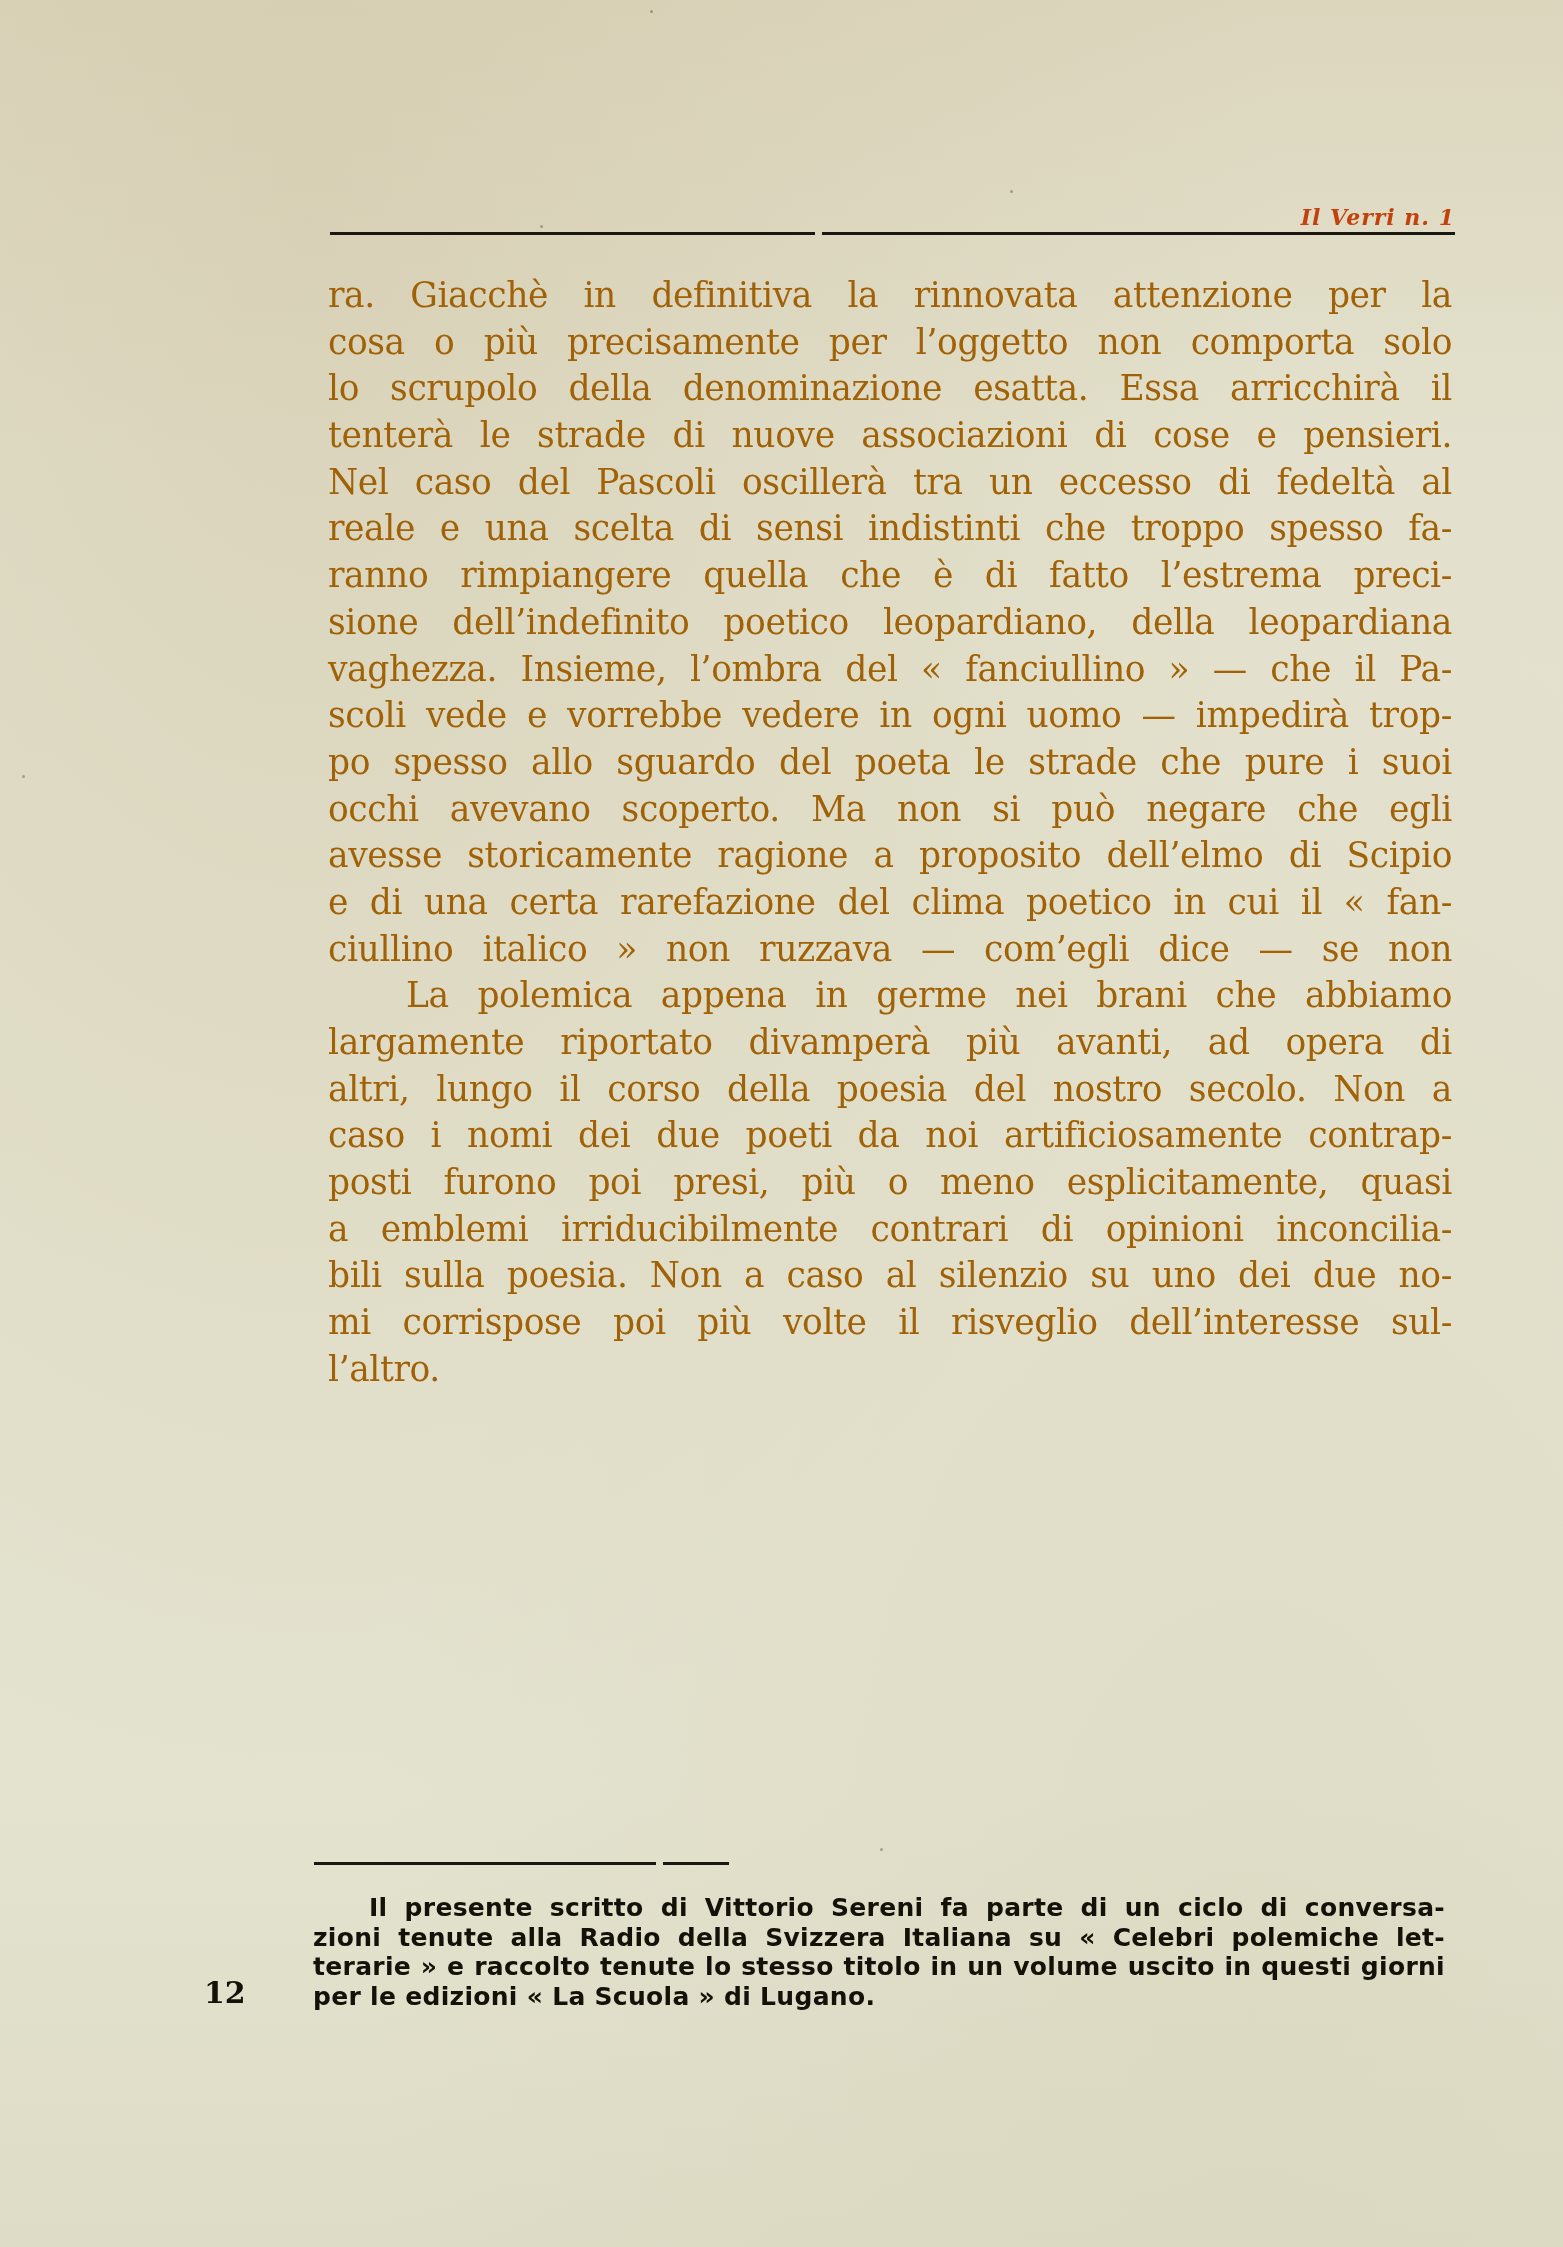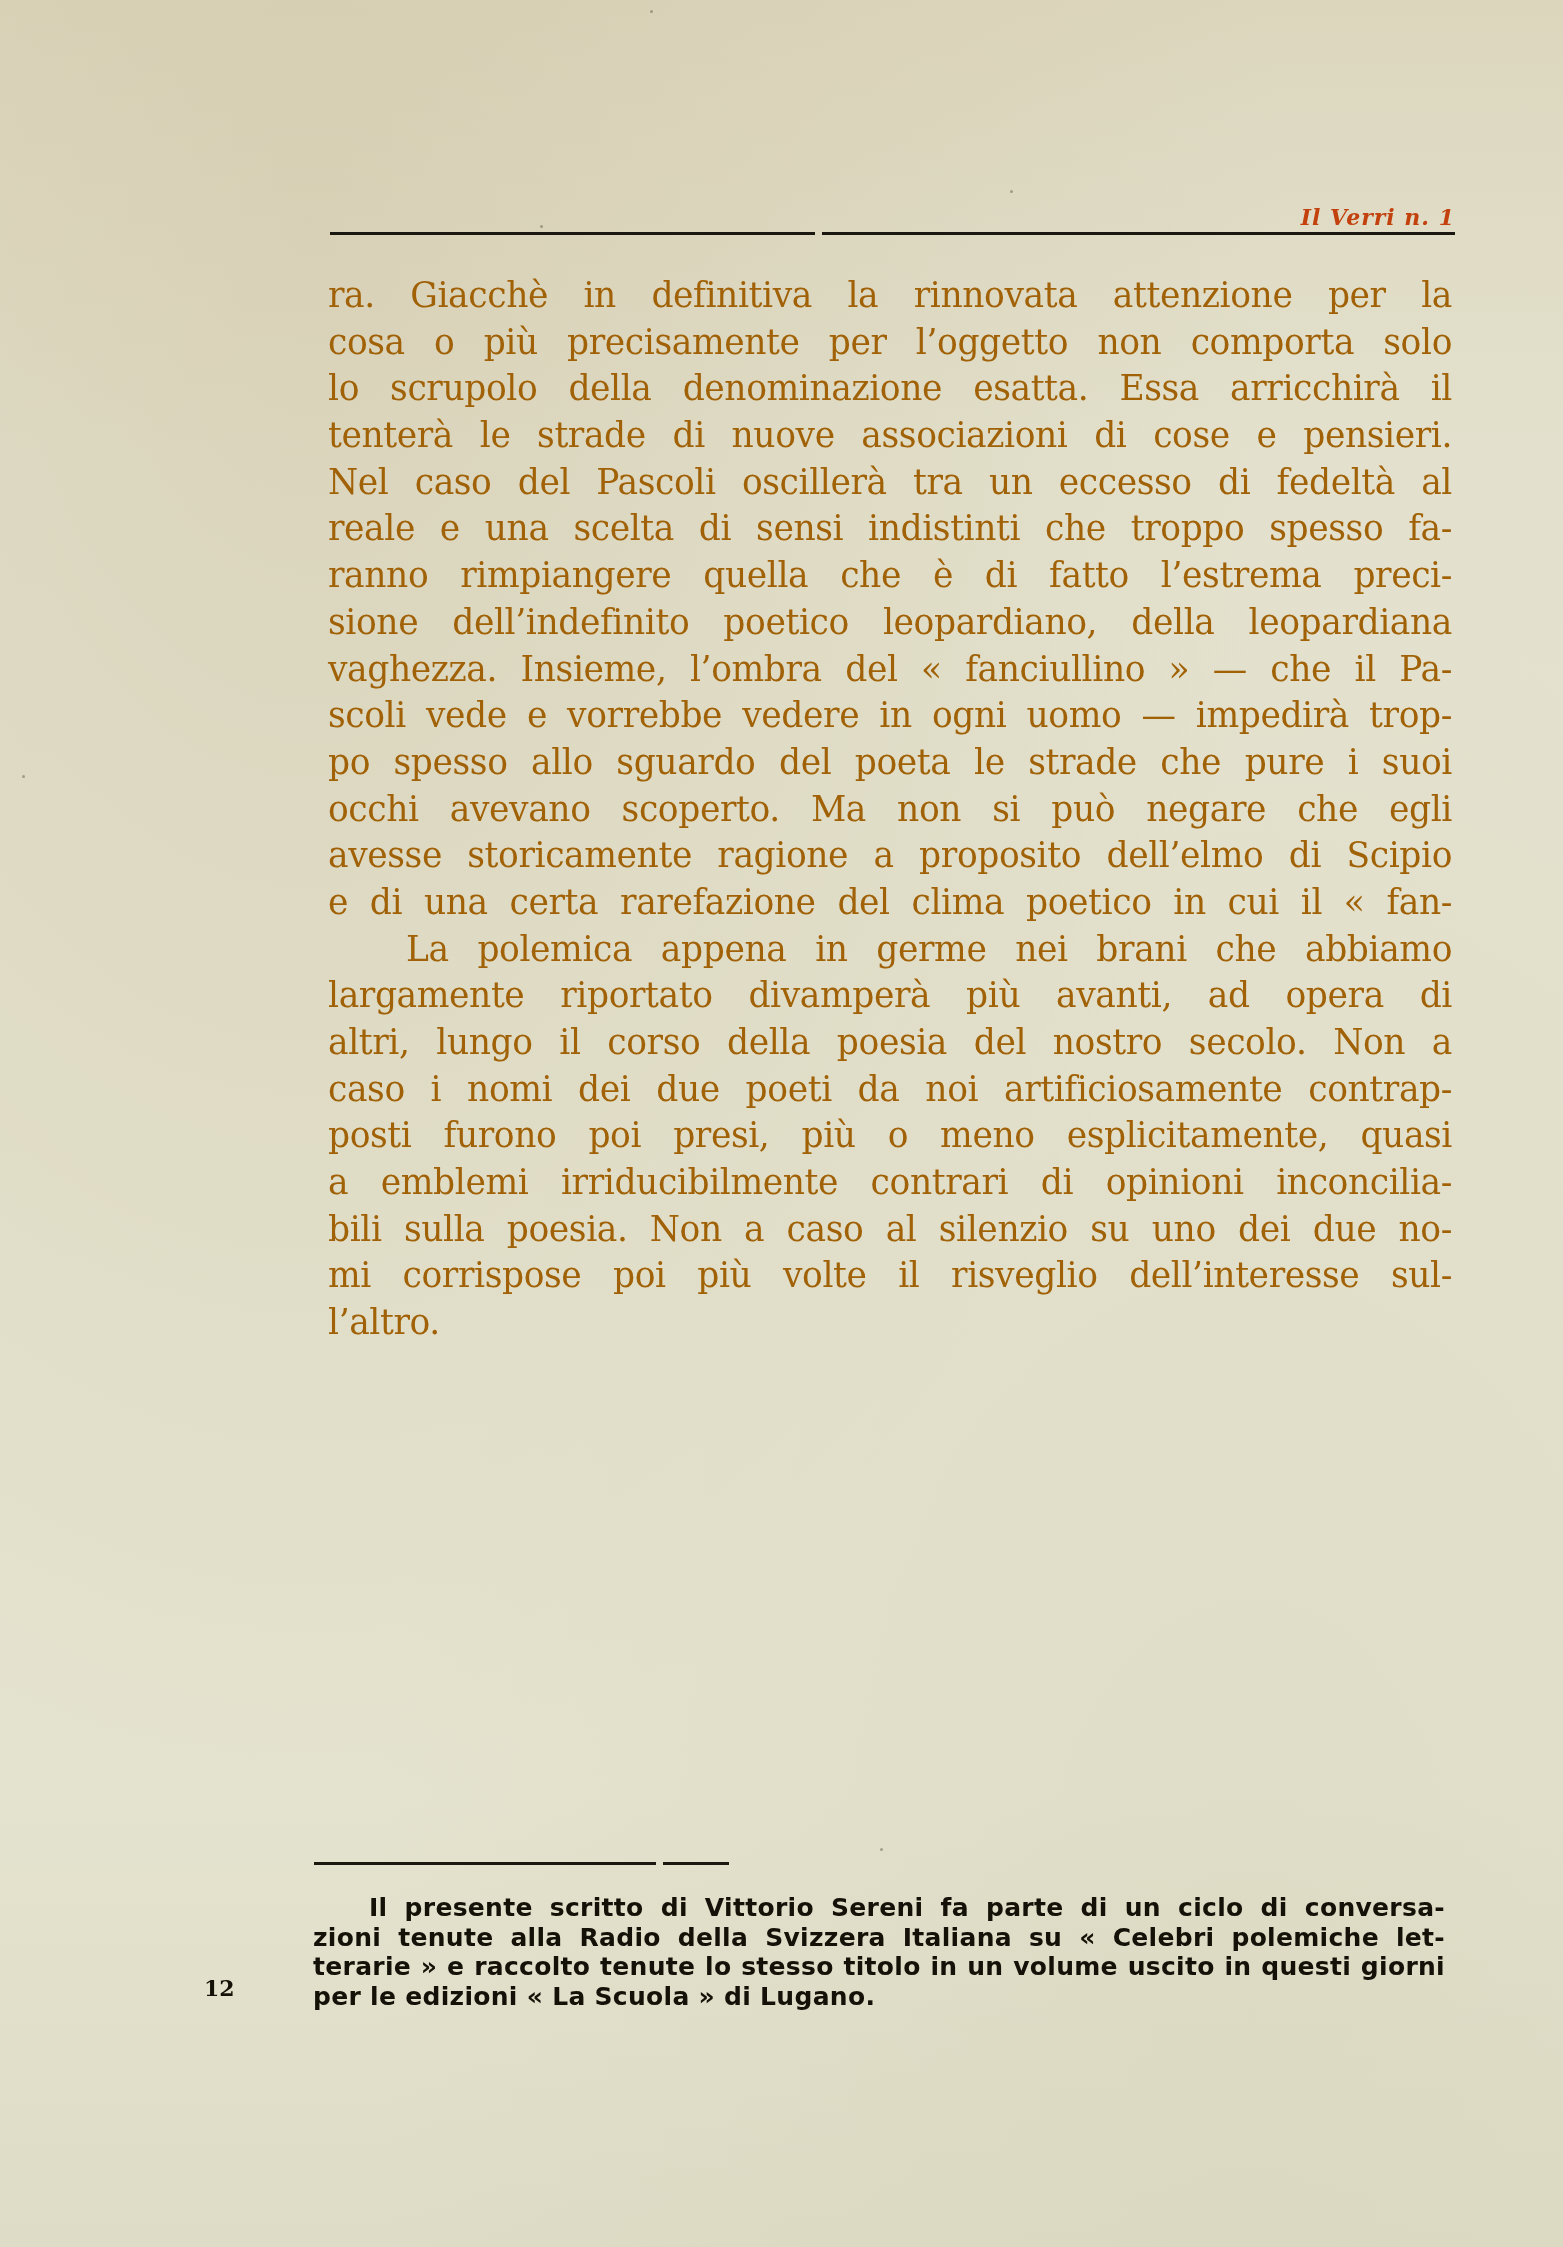--- a/index.html
+++ b/index.html
@@ -107,21 +107,21 @@
     }
     .footnote .line.indent { padding-left: 56px; }
     .footnote .line.last { text-align-last: left; }
 
     .page-number {
       position: absolute;
       left: 204px;
       top: 1975px;
       font-family: "DejaVu Serif", serif;
       font-weight: bold;
-      font-size: 22px;
+      font-size: 30px;
       color: #141208;
     }
     .speck {
       position: absolute;
       width: 3px; height: 3px;
       border-radius: 50%;
       background: rgba(90,80,60,0.45);
     }
   </style>
 </head>
@@ -143,20 +143,21 @@
     <span class="line">Nel caso del Pascoli oscillerà tra un eccesso di fedeltà al</span>
     <span class="line">reale e una scelta di sensi indistinti che troppo spesso fa-</span>
     <span class="line">ranno rimpiangere quella che è di fatto l’estrema preci-</span>
     <span class="line">sione dell’indefinito poetico leopardiano, della leopardiana</span>
     <span class="line">vaghezza. Insieme, l’ombra del « fanciullino » — che il Pa-</span>
     <span class="line">scoli vede e vorrebbe vedere in ogni uomo — impedirà trop-</span>
     <span class="line">po spesso allo sguardo del poeta le strade che pure i suoi</span>
     <span class="line">occhi avevano scoperto. Ma non si può negare che egli</span>
     <span class="line">avesse storicamente ragione a proposito dell’elmo di Scipio</span>
     <span class="line">e di una certa rarefazione del clima poetico in cui il « fan-</span>
+    <span class="line">ciullino italico » non ruzzava — com’egli dice — se non</span>
     <span class="line indent">La polemica appena in germe nei brani che abbiamo</span>
     <span class="line">largamente riportato divamperà più avanti, ad opera di</span>
     <span class="line">altri, lungo il corso della poesia del nostro secolo. Non a</span>
     <span class="line">caso i nomi dei due poeti da noi artificiosamente contrap-</span>
     <span class="line">posti furono poi presi, più o meno esplicitamente, quasi</span>
     <span class="line">a emblemi irriducibilmente contrari di opinioni inconcilia-</span>
     <span class="line">bili sulla poesia. Non a caso al silenzio su uno dei due no-</span>
     <span class="line">mi corrispose poi più volte il risveglio dell’interesse sul-</span>
     <span class="line last">l’altro.</span>
   </div>

